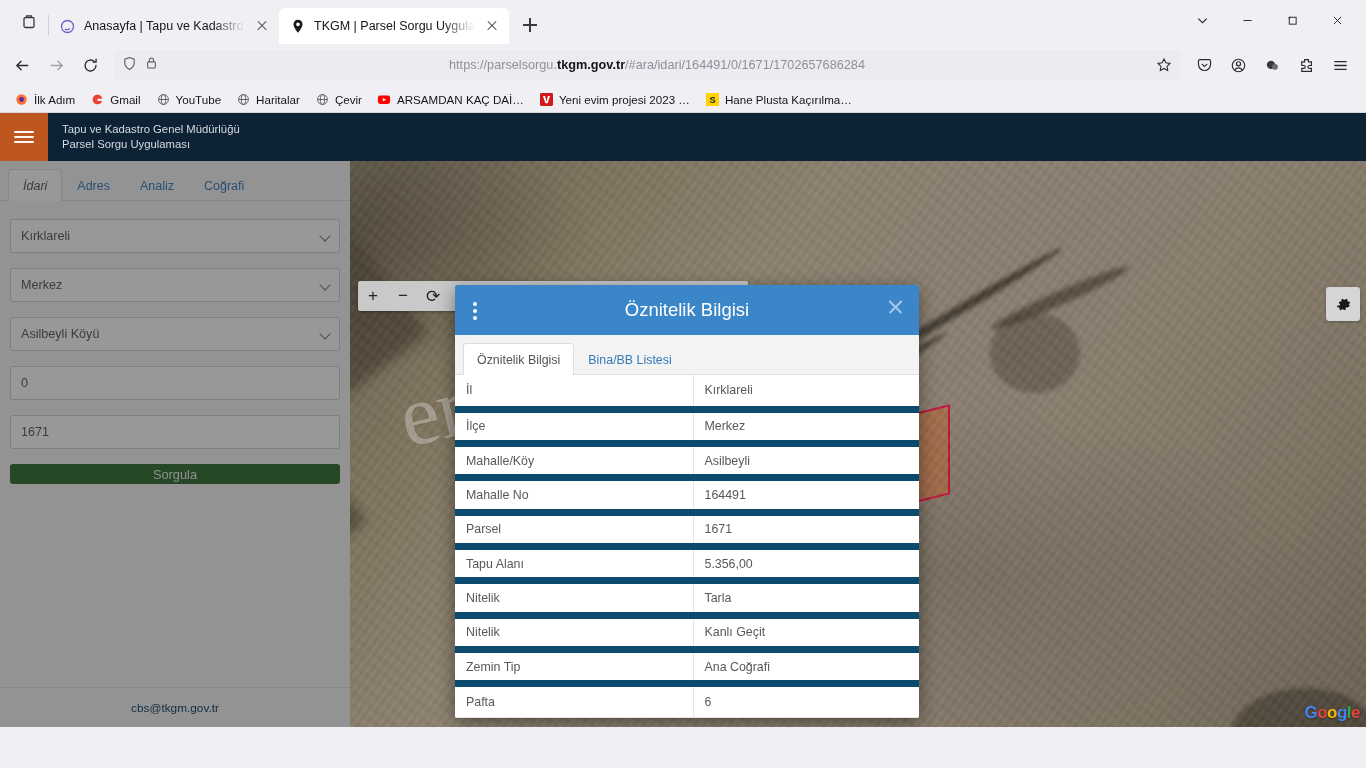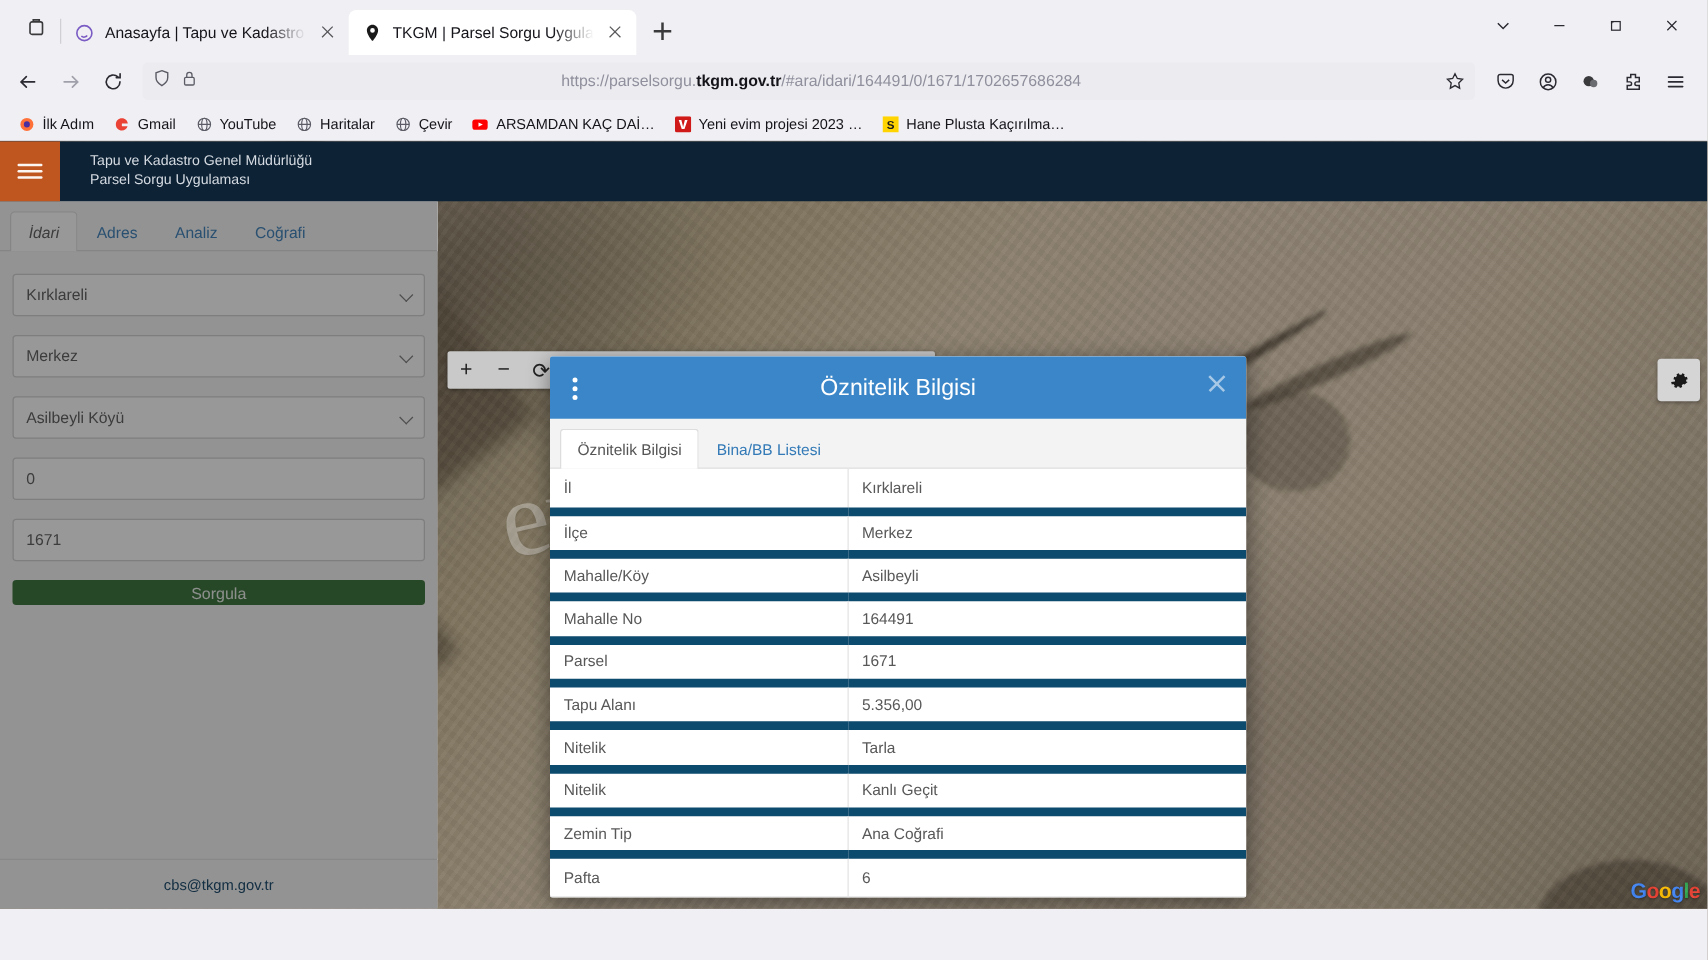--- a/index.html
+++ b/index.html
@@ -136,21 +136,21 @@
   #app-header {
     position:absolute; left:0; top:0; width:1366px; height:48px;
     background:#0e2235; display:flex; align-items:center; z-index:6;
   }
   #hamburger-btn {
     width:48px; height:48px; background:#c0561f;
     display:flex; align-items:center; justify-content:center; flex:none;
   }
   .ham-lines { width:20px; }
   .ham-lines div { height:2px; background:#fff; margin:3px 0; border-radius:1px; opacity:.95;}
-  #app-titles { padding-left:24px; color:#d5dbe2; line-height:1.35; }
+  #app-titles { padding-left:14px; color:#d5dbe2; line-height:1.35; }
   #app-title-1 { font-size:11.3px; }
   #app-title-2 { font-size:11.3px; }
 
   
   #sidebar {
     position:absolute; left:0; top:48px; width:350px; height:566px;
     background:#f5f5f5; z-index:5; display:flex; flex-direction:column;
   }
   #sidebar-overlay {
     position:absolute; left:0; top:48px; width:350px; height:566px;
@@ -206,21 +206,21 @@
   #watermark {
     position:absolute; left:395px; top:205px; z-index:7; pointer-events:none;
     font-size:86px; color:rgba(255,255,255,.33); font-weight:400;
     font-family:"Liberation Serif", serif; letter-spacing:-1px;
     transform: rotate(-13deg); white-space:nowrap;
     text-shadow: 0 1px 2px rgba(0,0,0,.07);
   }
 
   
   #modal {
-    position:absolute; left:440px; top:172px; width:557px; z-index:8;
+    position:absolute; left:455px; top:172px; width:464px; z-index:8;
     background:#fff; box-shadow:0 4px 18px rgba(0,0,0,.45); border-radius:2px;
     overflow:hidden;
   }
   #modal-header {
     height:50px; background:#3a86c8; display:flex; align-items:center;
     position:relative; color:#fff;
   }
   #modal-kebab { position:absolute; left:18px; top:14px; }
   #modal-kebab div { width:4px; height:4px; background:#fff; border-radius:50%; margin:3px 0;}
   #modal-title { flex:1 1 auto; text-align:center; font-size:18.5px; font-weight:400; }

